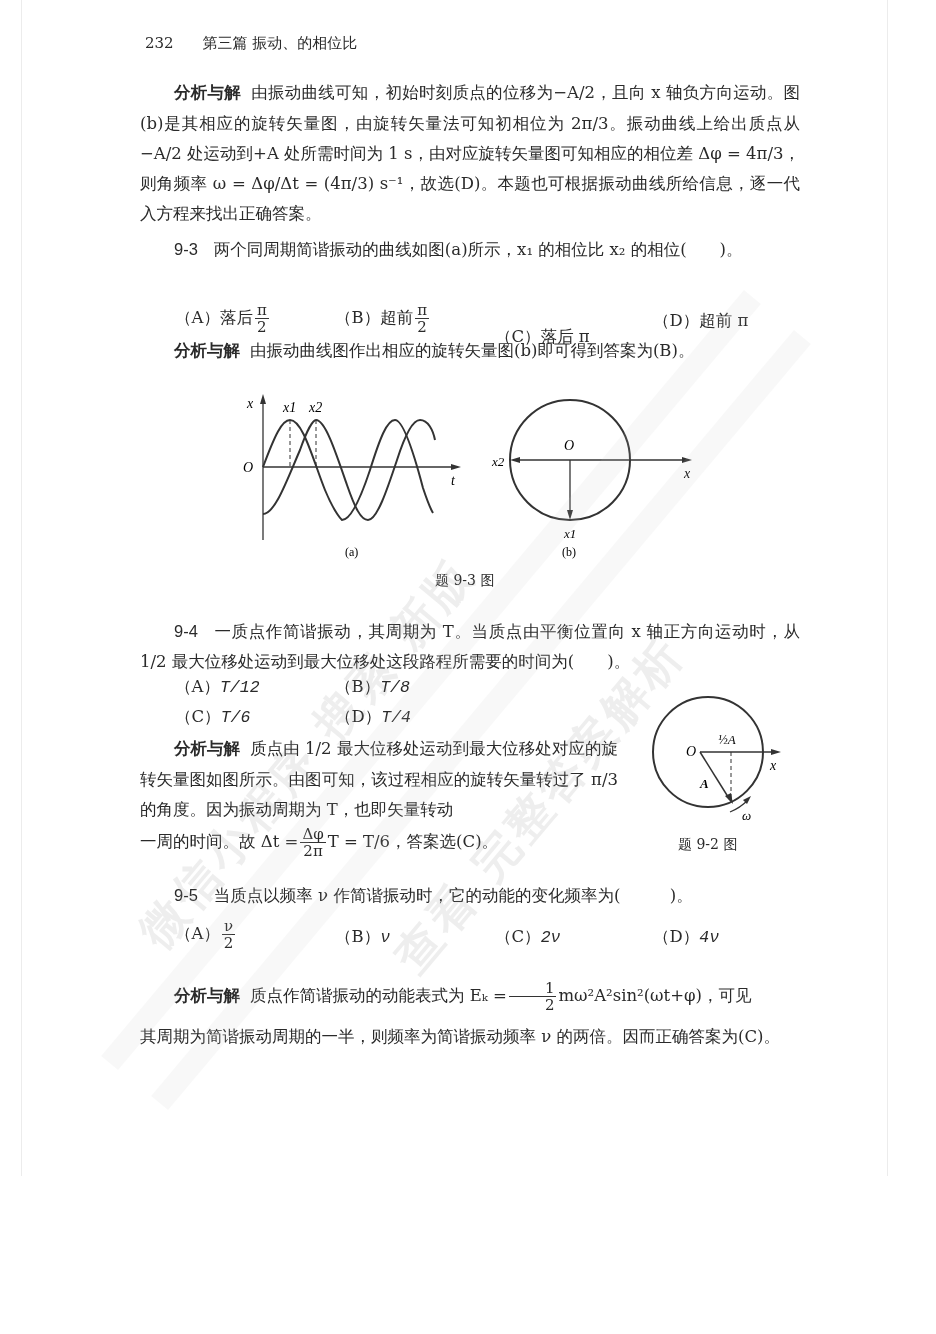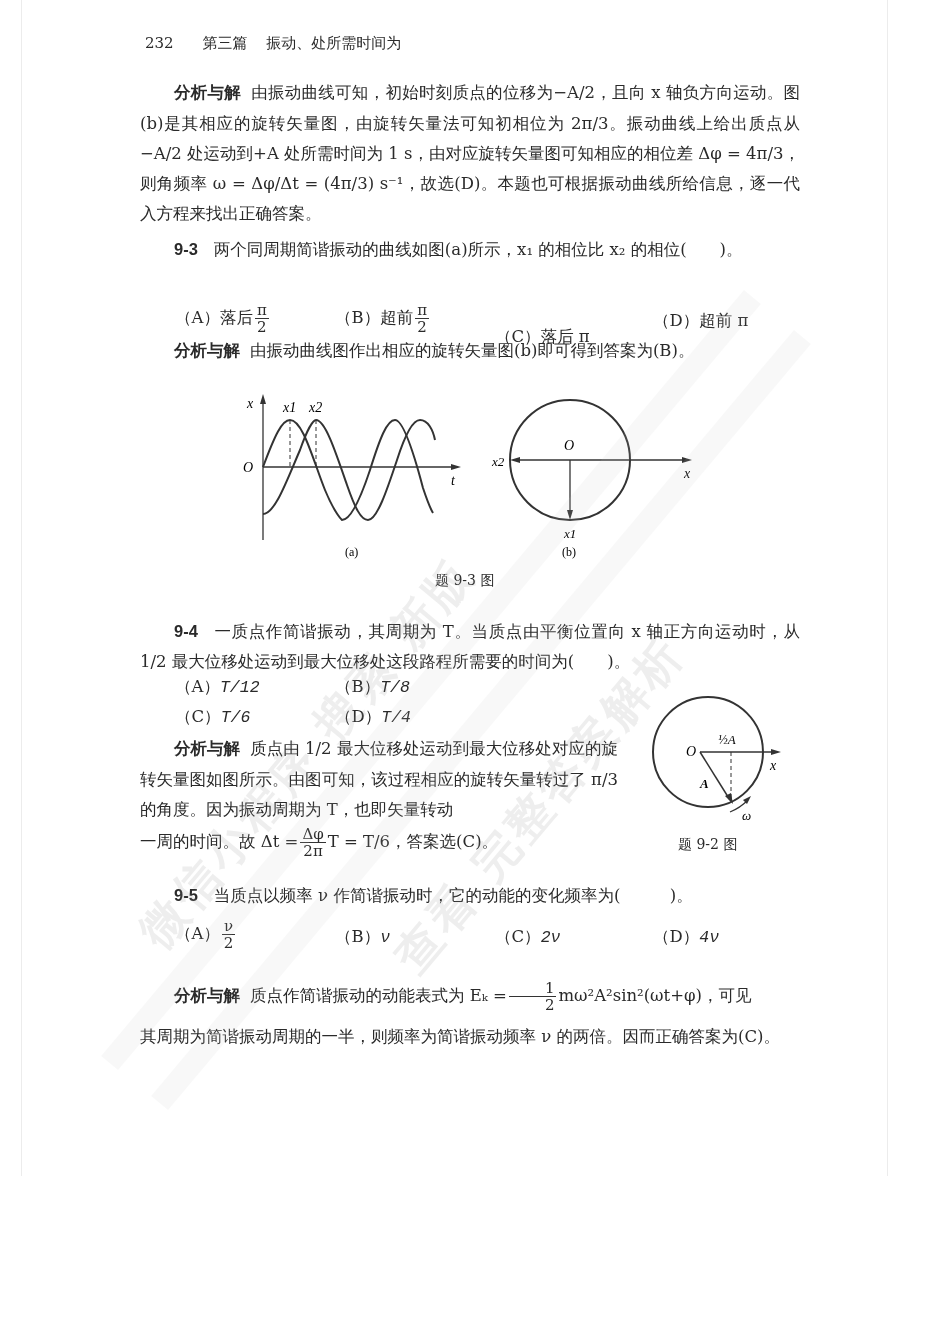--- a/index.html
+++ b/index.html
@@ -8,44 +8,44 @@
   .edge{position:absolute;top:0;width:1px;background:#ececec;height:1176px;}
   .edge.l{left:21px}.edge.r{left:887px}
   .wm{position:absolute;font-family:"DejaVu Sans","Liberation Sans",sans-serif;
       font-weight:bold;color:rgba(150,150,150,0.16);white-space:nowrap;
       transform-origin:left center;pointer-events:none;letter-spacing:4px;}
   .wm1{left:150px;top:910px;font-size:46px;transform:rotate(-50deg);}
   .wm2{left:405px;top:935px;font-size:46px;transform:rotate(-50deg);}
   .stripe{position:absolute;width:22px;height:1000px;background:rgba(200,200,200,0.12);transform:rotate(40deg);}
   .header{position:absolute;left:145px;top:34px;font-size:15px;}
   .header .pg{font-weight:normal;margin-right:24px;}
-  .header .part{margin-right:14px;}
+  .header .part{}
   .p{position:absolute;left:140px;width:660px;font-size:16.5px;line-height:30px;text-align:justify;}
   .ind{text-indent:34px;}
   .lbl{font-family:Liberation Mono, monospace;font-weight:bold;margin-right:10px;}
-  .qn{font-weight:bold;margin-right:16px;font-family:"Liberation Sans",sans-serif;}
+  .qn{font-weight:normal;margin-right:16px;font-family:"Liberation Sans",sans-serif;}
   .opts{position:absolute;left:175px;font-size:16.5px;height:34px;}
   .opt{position:absolute;white-space:nowrap;}
   .frac{display:inline-block;vertical-align:middle;text-align:center;line-height:16px;font-size:15px;margin:0 2px;}
   .frac .n{display:block;border-bottom:1px solid #333;padding:0 2px;}
   .frac .d{display:block;}
   i{font-family:Liberation Mono, monospace;}
   .cap{position:absolute;font-size:14px;}
   svg text{font-family:"Liberation Serif",serif;}
 </style>
 </head>
 <body>
 
 <div class="edge l"></div>
 <div class="edge r"></div>
 
 <div class="header">
   <span class="pg">232</span>
   <span class="part">第三篇</span>
-  <span>振动、处所需时间为</span>
+  <span>振动、的相位比</span>
 </div>
 
 <div class="p ind" style="top:78px">
   <span class="lbl">分析与解</span><span>由振动曲线可知，初始时刻质点的位移为−A/2，且向 x 轴负方向运动。图(b)是其相应的旋转矢量图，由旋转矢量法可知初相位为 2π/3。振动曲线上给出质点从−A/2 处运动到+A 处所需时间为 1 s，由对应旋转矢量图可知相应的相位差 Δφ = 4π/3，则角频率 ω = Δφ/Δt = (4π/3) s⁻¹，故选(D)。本题也可根据振动曲线所给信息，逐一代入方程来找出正确答案。</span>
 </div>
 
 <div class="p ind" style="top:234px">
   <span class="qn">9-3</span><span>两个同周期简谐振动的曲线如图(a)所示，x₁ 的相位比 x₂ 的相位(　　)。</span>
 </div>
 <div class="opts" style="top:302px">

